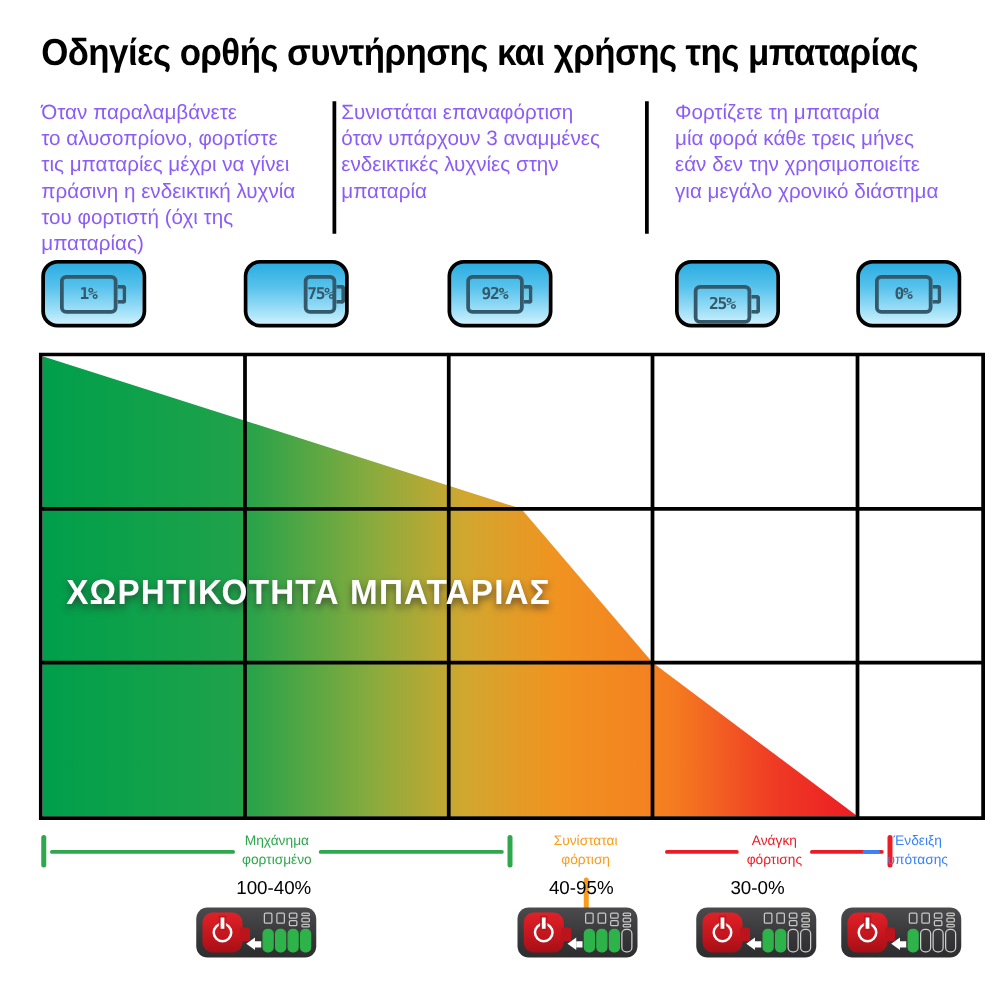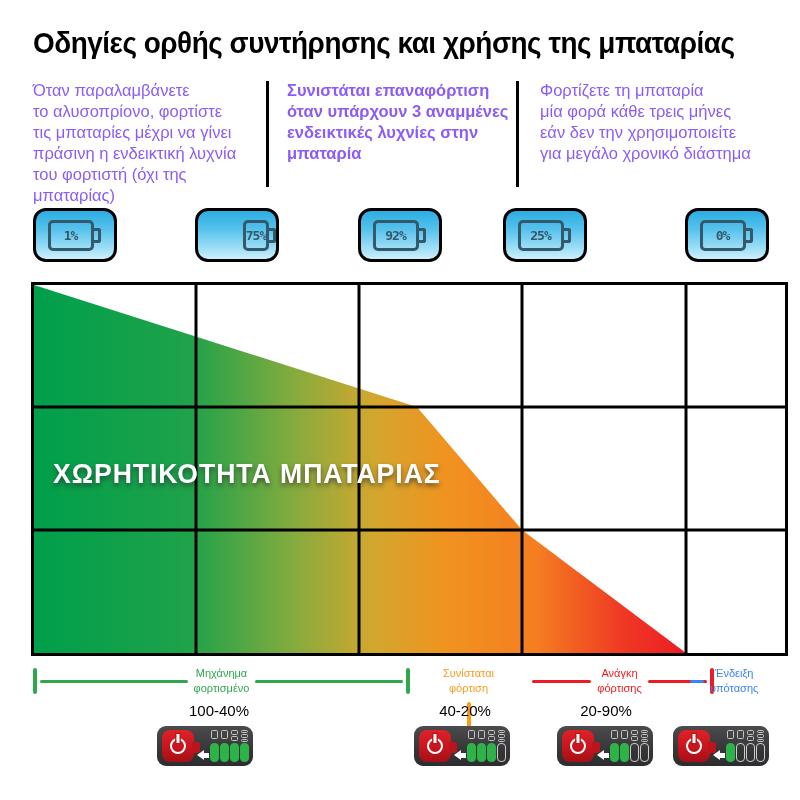--- a/index.html
+++ b/index.html
@@ -6,30 +6,30 @@
   body{width:800px;height:800px;position:relative;font-family:"Liberation Sans",sans-serif;color:#000;overflow:hidden;}
   .abs{position:absolute;}
 
   
   .title{left:33px;top:26px;font-size:30px;font-weight:bold;letter-spacing:-0.5px;
          transform:scaleX(0.93);transform-origin:left top;white-space:nowrap;}
 
   
   .instr{top:80px;font-size:16.5px;line-height:21px;white-space:pre-line;color:#8b5cf6;}
   .instr.c1{left:33px;width:238px;}
-  .instr.c2{left:287px;width:225px;font-weight:bold;}
+  .instr.c2{left:273px;width:225px;}
   .instr.c3{left:540px;width:250px;}
   .vdiv{top:81px;width:3px;height:106px;background:#000;}
   .vdiv.d1{left:266px;} .vdiv.d2{left:516px;}
 
   
   .gauge{top:208px;width:84px;height:54px;border:3px solid #000;border-radius:13px;box-sizing:border-box;
          background:linear-gradient(180deg,#2CADE2 0%,#56C2EC 38%,#9FDFF7 78%,#CDF0FC 100%);
          display:flex;align-items:center;justify-content:center;}
-  .gauge.g1{left:33px;} .gauge.g2{left:195px;padding-left:47px;} .gauge.g3{left:358px;} .gauge.g4{left:503px;} .gauge.g5{left:685px;}
+  .gauge.g1{left:33px;} .gauge.g2{left:195px;padding-left:47px;} .gauge.g3{left:358px;} .gauge.g4{left:540px;align-items:flex-end;} .gauge.g5{left:685px;}
   .gauge-batt{position:relative;width:46px;height:31px;border:3px solid #33596A;border-radius:5px;box-sizing:border-box;
               display:flex;align-items:center;justify-content:center;margin-right:9px;}
   .gauge-term{position:absolute;right:-10px;top:5px;width:7px;height:15px;border:3px solid #33596A;border-left:none;
               border-radius:0 3px 3px 0;box-sizing:border-box;}
   .gauge-pct{font-family:"DejaVu Sans Mono",monospace;font-weight:bold;font-size:13px;color:#33596A;letter-spacing:-1px;}
 
   
   .chart-svg{left:31px;top:282px;width:757px;height:374px;}
   .chart-label{left:53px;top:458px;font-size:28px;font-weight:bold;color:#fff;letter-spacing:1px;
                transform:scaleX(0.95);transform-origin:left top;white-space:nowrap;
@@ -170,22 +170,22 @@
   <span class="lg-line"></span>
   <span class="lg-tick"></span>
 </div>
 <div class="abs legend-zone z4" style="color: #3b82f6;">
   <span class="lg-line fixed"></span>
   <span class="lg-label">Ένδειξη
 υπότασης</span>
 </div>
 
 <div class="abs range r1">100-40%</div>
-<div class="abs range r2">40-20%</div>
-<div class="abs range r3">20-90%</div>
+<div class="abs range r2">40-95%</div>
+<div class="abs range r3">30-0%</div>
 
 <div class="abs indicator i1">
   <div class="pwr">
     <span class="pwr-ring"></span>
     <span class="pwr-bar"></span>
     <span class="pwr-notch"></span>
   </div>
   <span class="arrow-left"></span>
   <div class="bars">
     <div class="bar">

